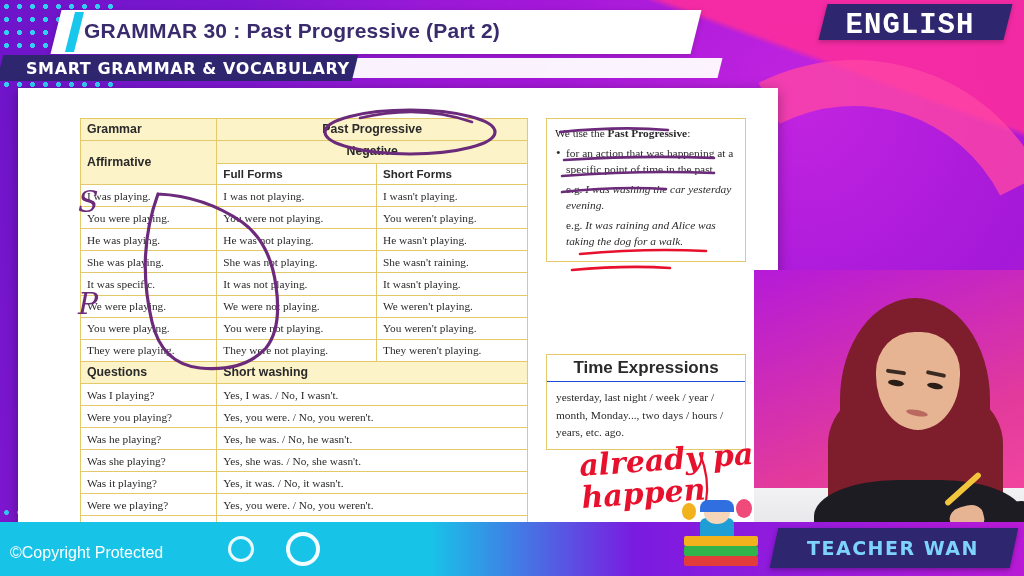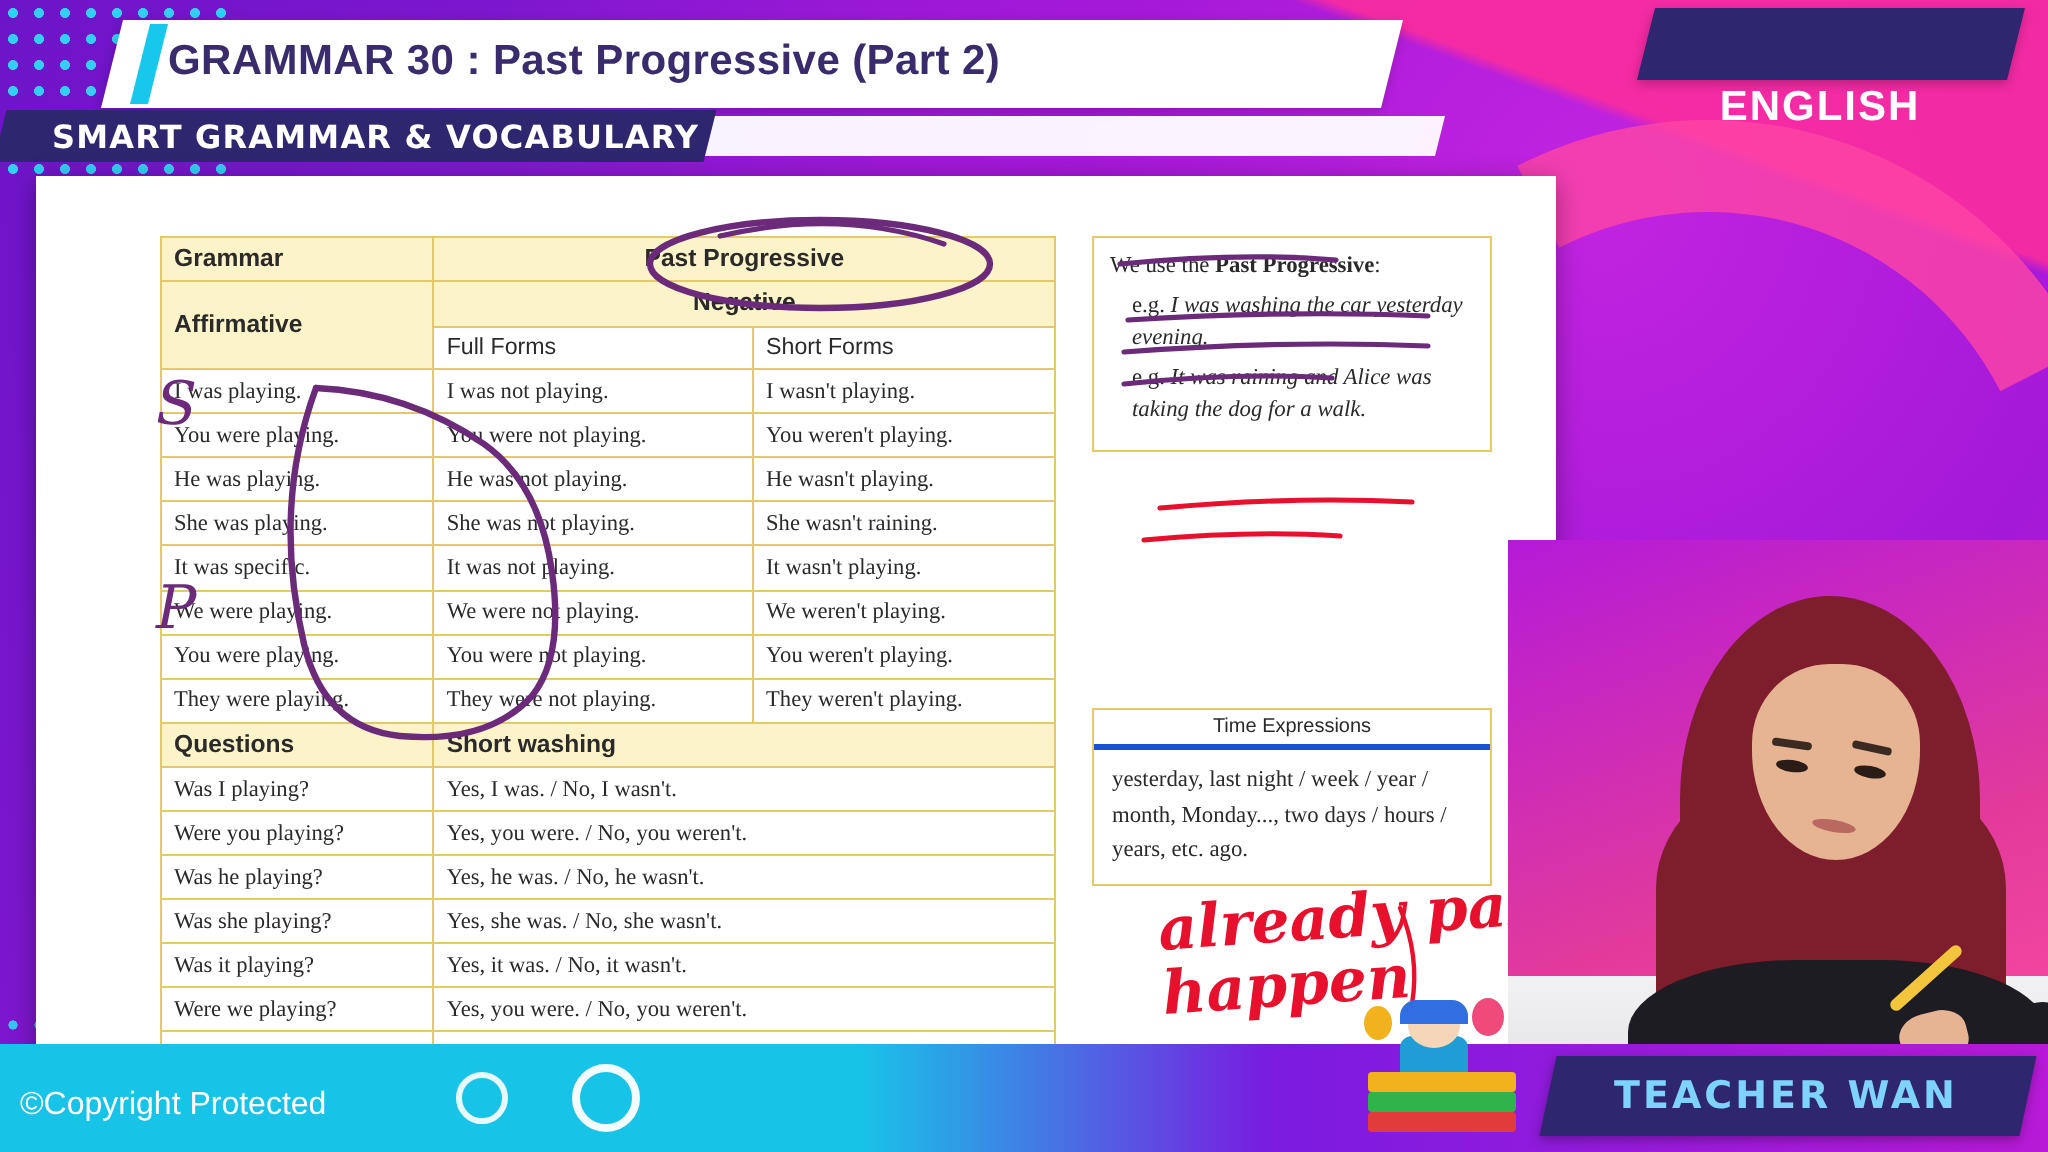--- a/index.html
+++ b/index.html
@@ -70,23 +70,22 @@
     position:absolute; left:70px; top:12px; width:9px; height:40px;
     background:#18c8ec; transform:skewX(-14deg);
   }
   .badge-english{
     position:absolute; right:16px; top:4px; width:185px; height:36px;
     background:#2f2670; transform:skewX(-14deg);
     box-shadow:0 2px 5px rgba(0,0,0,.25);
   }
   .badge-english-txt{
     position:absolute; right:34px; top:9px; width:160px; text-align:center;
-    color:#ffffff; font-size:21px; font-weight:bold; letter-spacing:1px;
-    font-family:Liberation Sans, sans-serif;
-    margin-top:33px;
+    color:#ffffff; font-size:29px; font-weight:bold; letter-spacing:1px;
+    font-family:Liberation Mono, monospace;
   }
   .hdr-white2{
     position:absolute; left:300px; top:58px; width:420px; height:20px;
     background:#ffffff; transform:skewX(-14deg); opacity:.95;
   }
   .sub-bar{
     position:absolute; left:0px; top:55px; width:355px; height:26px;
     background:#2f2670; transform:skewX(-14deg);
   }
   .sub-txt{
@@ -115,21 +114,21 @@
   .tbl-main td, .tbl-main th{
     border:1px solid #e3c96a;
     padding:2px 6px; text-align:left; font-weight:normal;
     line-height:1.42;
   }
   .tbl-main .hd{
     background:#fdf3c9; font-weight:bold; font-size:12.3px;
     font-family:"Liberation Sans", sans-serif;
   }
   .tbl-main .hd-c{ text-align:center; }
-  .tbl-main .sub{ font-weight:normal; font-size:11.6px; font-family:"Liberation Sans", sans-serif;}
+  .tbl-main .sub{ font-weight:bold; font-size:11.6px; font-family:"Liberation Sans", sans-serif;}
   .tbl-main tr.tall td{ padding-top:2.5px; padding-bottom:2.5px;}
 
   .tbl-right{
     position:absolute; left:486px; top:16px; width:200px;
     border:1px solid #e3c96a; background:#ffffff;
     font-family:"Liberation Serif", serif;
     font-size:11.4px; color:#2a2a2a; line-height:1.45;
     padding:6px 8px 8px 8px;
   }
   .tbl-right p{ margin:0 0 3px 0; }
@@ -140,23 +139,23 @@
   .tbl-right .eg{ padding-left:11px; }
   .tbl-right i{ font-style:italic; }
   .tbl-right b{ font-weight:bold; }
 
   .time-box{
     position:absolute; left:486px; top:252px; width:200px;
     border:1px solid #e3c96a; background:#ffffff;
     font-family:"Liberation Serif", serif; font-size:11.4px; color:#2a2a2a;
   }
   .time-hd{
-    text-align:center; font-weight:normal; font-size:10px;
+    text-align:center; font-weight:bold; font-size:17px;
     font-family:"Liberation Sans", sans-serif;
-    border-bottom:3px solid #1d4ed8; padding:3px 0; background:#ffffff;
+    border-bottom:1px solid #1d4ed8; padding:3px 0; background:#ffffff;
   }
   .time-body{ padding:7px 9px; line-height:1.55; }
 
   
   .ink{ position:absolute; left:0; top:0; width:760px; height:432px; pointer-events:none; }
   .hand-red{
     position:absolute; left:520px; top:340px; width:230px;
     color:#e8112d; font-size:30px; line-height:1.05;
     font-family:"DejaVu Serif", serif; font-style:italic; font-weight:bold;
     transform:rotate(-4deg);
@@ -363,20 +362,21 @@
             <td>Were they playing?</td>
             <td colspan="2">Yes, they were. / No, they weren't.</td>
           </tr>
     </tbody>
       </table>
 
     <div class="tbl-right">
       <p>
         <span>We use the </span><b>Past Progressive</b><span>:</span>
       </p>
+      <p class="bullet">for an action that was happening at a specific point of time in the past.</p>
       <p class="eg"><span>e.g. </span><i>I was washing the car yesterday evening.</i></p>
       <p class="eg"><span>e.g. </span><i>It was raining and Alice was taking the dog for a walk.</i></p>
     </div>
 
     <div class="time-box">
       <div class="time-hd">Time Expressions</div>
       <div class="time-body">yesterday, last night / week / year / month, Monday..., two days / hours / years, etc. ago.</div>
     </div>
 
     <svg class="ink" viewBox="0 0 760 432">

